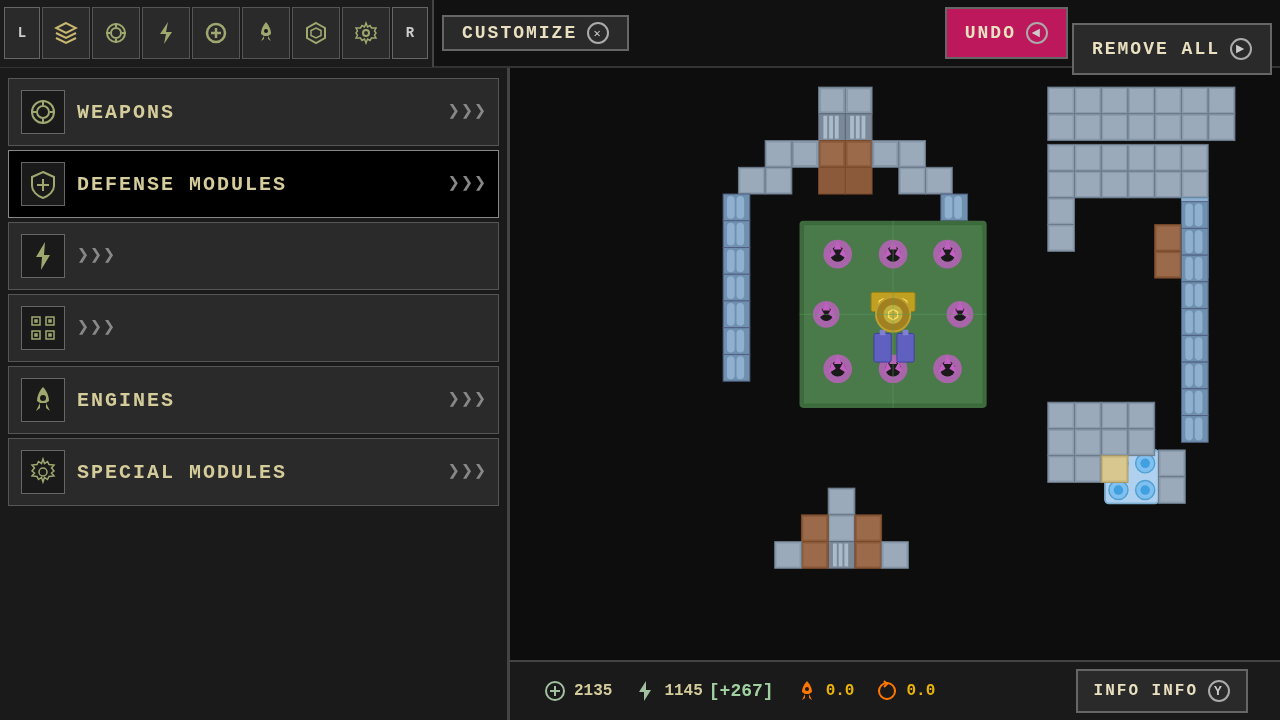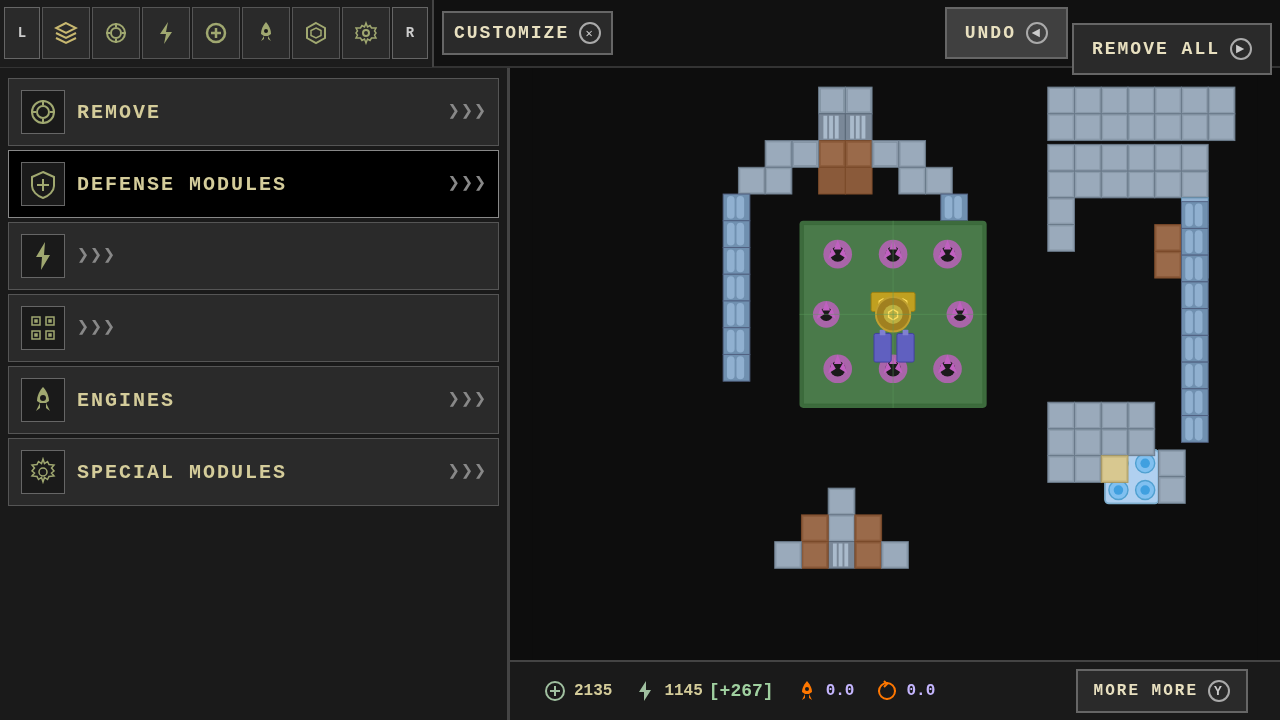--- a/index.html
+++ b/index.html
@@ -67,39 +67,39 @@
     }
 
     .customize-btn {
       background: #2a2a2a;
       border: 2px solid #666;
       color: #e8e0c0;
       font-family: 'Courier New', monospace;
       font-size: 18px;
       font-weight: bold;
       letter-spacing: 2px;
-      padding: 8px 10px;
+      padding: 8px 18px;
       cursor: pointer;
       display: flex;
       align-items: center;
       gap: 10px;
-      height: 44px;
+      height: 36px;
     }
     .customize-btn .x-circle {
       width: 22px; height: 22px;
       border: 2px solid #aaa;
       border-radius: 50%;
       display: flex; align-items: center; justify-content: center;
       font-size: 12px; color: #ccc;
     }
 
     .spacer { flex: 1; }
 
     .undo-btn {
-      background: #404040;
+      background: #be185d;
       border: 2px solid #666;
       color: #e8e0c0;
       font-family: 'Courier New', monospace;
       font-size: 18px;
       font-weight: bold;
       letter-spacing: 2px;
       padding: 23px 18px;
       cursor: pointer;
       display: flex;
       align-items: center;
@@ -255,21 +255,21 @@
 
     .stat-item {
       display: flex;
       align-items: center;
       gap: 6px;
       color: #d4cc9a;
       font-family: 'Courier New', monospace;
       font-size: 16px;
       font-weight: bold;
     }
-    .stat-item.orange { color: #c4b5fd; font-family: Liberation Mono, monospace; }
+    .stat-item.orange { color: #eab308; font-family: Liberation Mono, monospace; }
 
     .stat-icon {
       width: 26px; height: 26px;
       display: flex; align-items: center; justify-content: center;
       font-size: 18px;
     }
 
     .more-info-btn {
       margin-left: auto;
       background: #2a2a2a;
@@ -396,21 +396,21 @@
     <div class="menu-icon">
       <svg width="30" height="30" viewBox="0 0 30 30" fill="none" stroke="#a0a870" stroke-width="2">
         <circle cx="15" cy="15" r="11"></circle>
         <circle cx="15" cy="15" r="6"></circle>
         <line x1="15" y1="3" x2="15" y2="8"></line>
         <line x1="15" y1="22" x2="15" y2="27"></line>
         <line x1="3" y1="15" x2="8" y2="15"></line>
         <line x1="22" y1="15" x2="27" y2="15"></line>
       </svg>
     </div>
-    <span class="menu-label">REMOVE</span>
+    <span class="menu-label">WEAPONS</span>
     <div class="chevron-right">
       <span>❯</span>
         <span>❯</span>
         <span>❯</span>
     </div>
   </div>
 
   <div class="menu-item active">
     <div class="menu-icon">
       <svg width="30" height="30" viewBox="0 0 30 30" fill="none" stroke="#a0a870" stroke-width="2">
@@ -903,19 +903,19 @@
         <path d="M19 11 A8 8 0 0 1 11 19" stroke-linecap="round"></path>
         <path d="M11 19 A8 8 0 0 1 3 11" stroke-linecap="round"></path>
         <path d="M3 11 A8 8 0 0 1 11 3" stroke-linecap="round"></path>
         <polyline points="8,1 11,4 8,7" fill="none"></polyline>
       </svg>
     </div>
     <span>0.0</span>
   </div>
 
   <button class="more-info-btn">
-    <span>MORE MORE</span>
+    <span>INFO INFO</span>
     <div class="circle-y">
       <span>Y</span>
     </div>
   </button>
 
 </div>
 
 </body></html>

